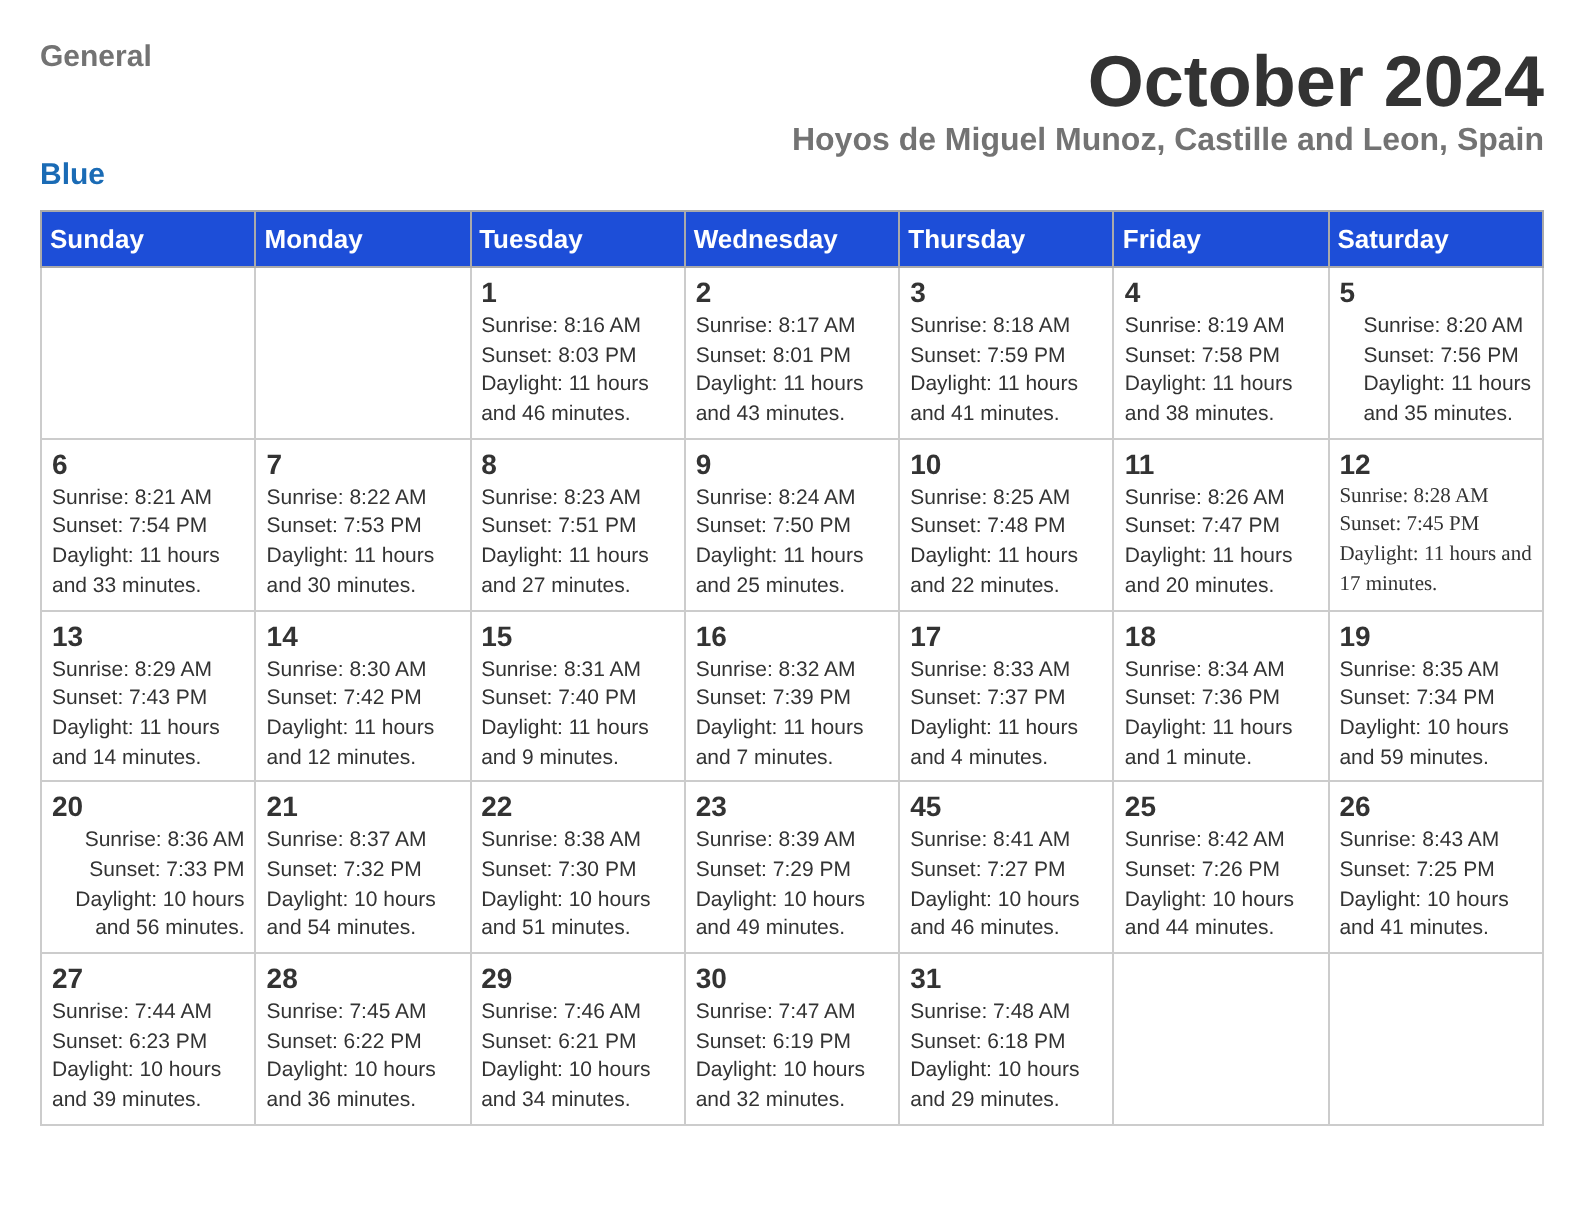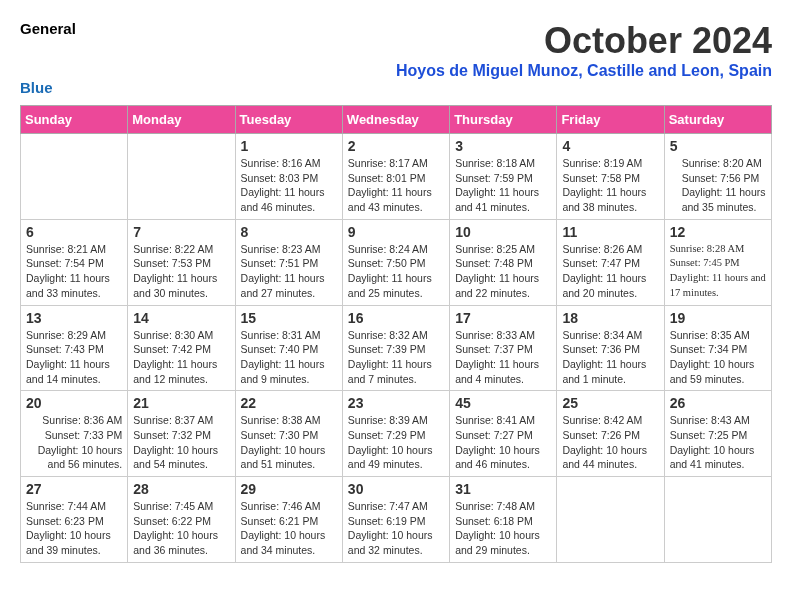--- a/index.html
+++ b/index.html
@@ -25,29 +25,29 @@
       text-align: right;
     }
     .month-title {
       font-size: 36px;
       font-weight: bold;
       color: #333;
     }
     .subtitle {
       font-size: 16px;
       font-weight: bold;
-      color: #1d4ed8;
+      color: #737373;
     }
     .calendar {
       width: 100%;
       border-collapse: collapse;
       margin-top: 8px;
     }
     .calendar th {
-      background: #ec4899;
+      background: #1d4ed8;
       color: #fff;
       font-size: 13px;
       font-weight: bold;
       padding: 6px 4px;
       text-align: left;
       border: 1px solid #aaa;
     }
     .calendar td {
       vertical-align: top;
       border: 1px solid #ccc;
@@ -71,21 +71,21 @@
     }
     .empty { background: #f9f9f9; }
   </style>
 </head>
 <body>
 
 <div class="header">
   <div class="logo">
 
     <div style="display:flex;flex-direction:column;line-height:1.2">
-      <span style="font-size:15px;font-weight:bold;color:#000000;">General</span>
+      <span style="font-size:15px;font-weight:bold;color:#737373;">General</span>
       <span style="font-size:15px;font-weight:bold;color:#1a6bb5;margin-top:41px;">Blue</span>
     </div>
   </div>
   <div class="title-block">
     <div class="month-title">October 2024</div>
     <div class="subtitle">Hoyos de Miguel Munoz, Castille and Leon, Spain</div>
   </div>
 </div>
 
 <table class="calendar">

